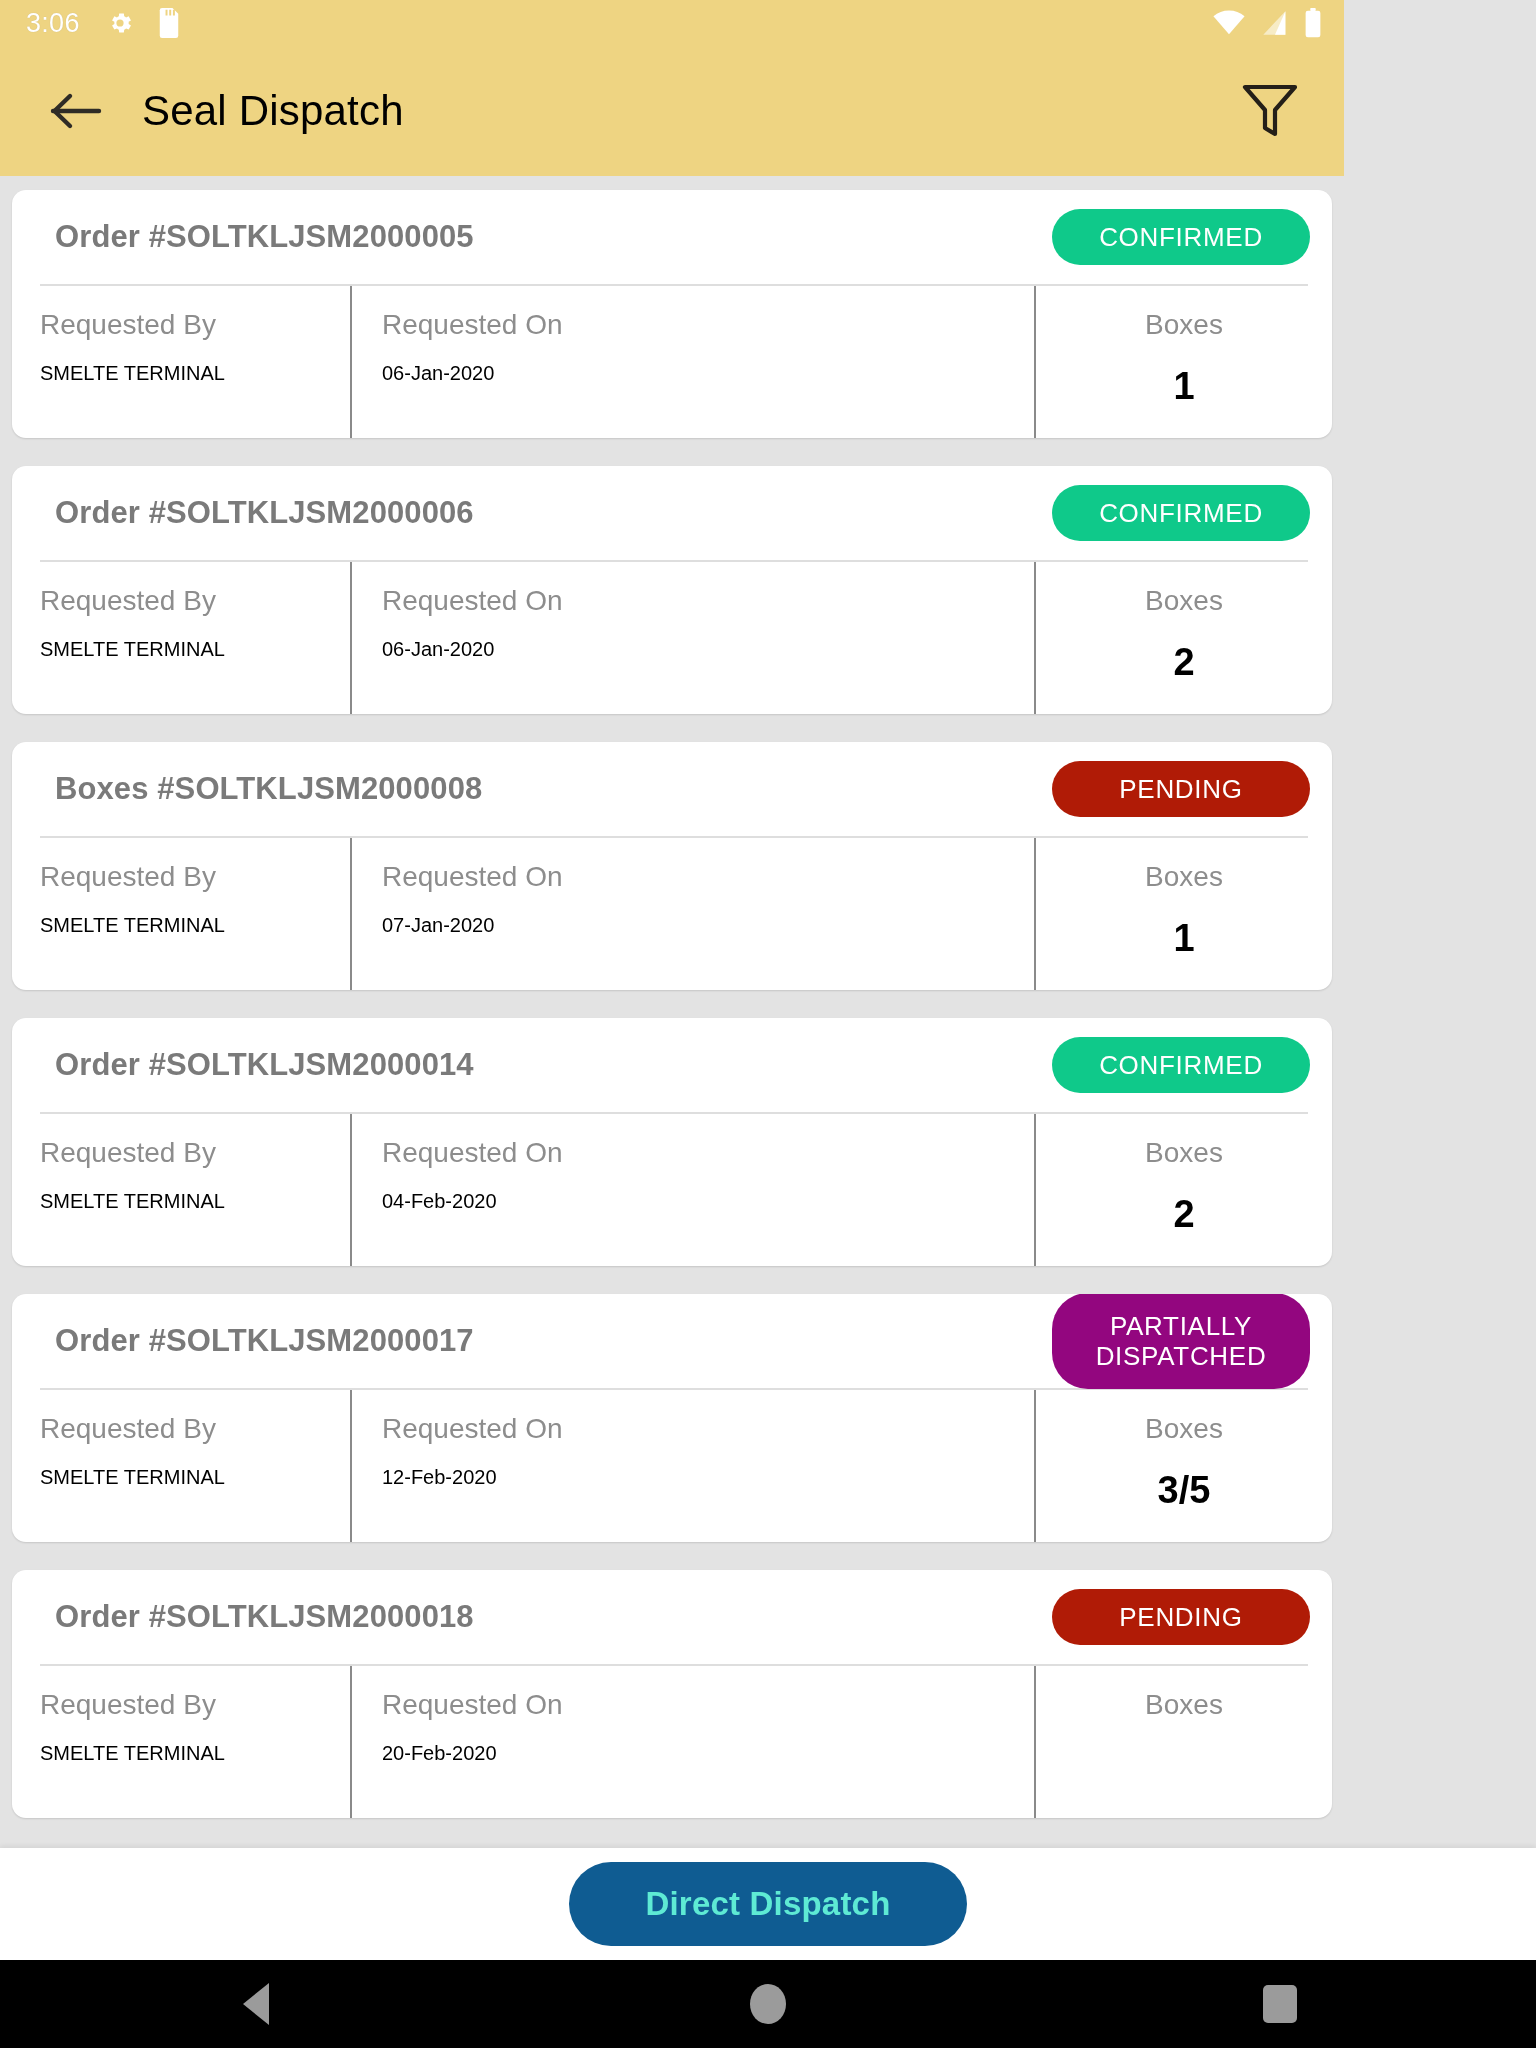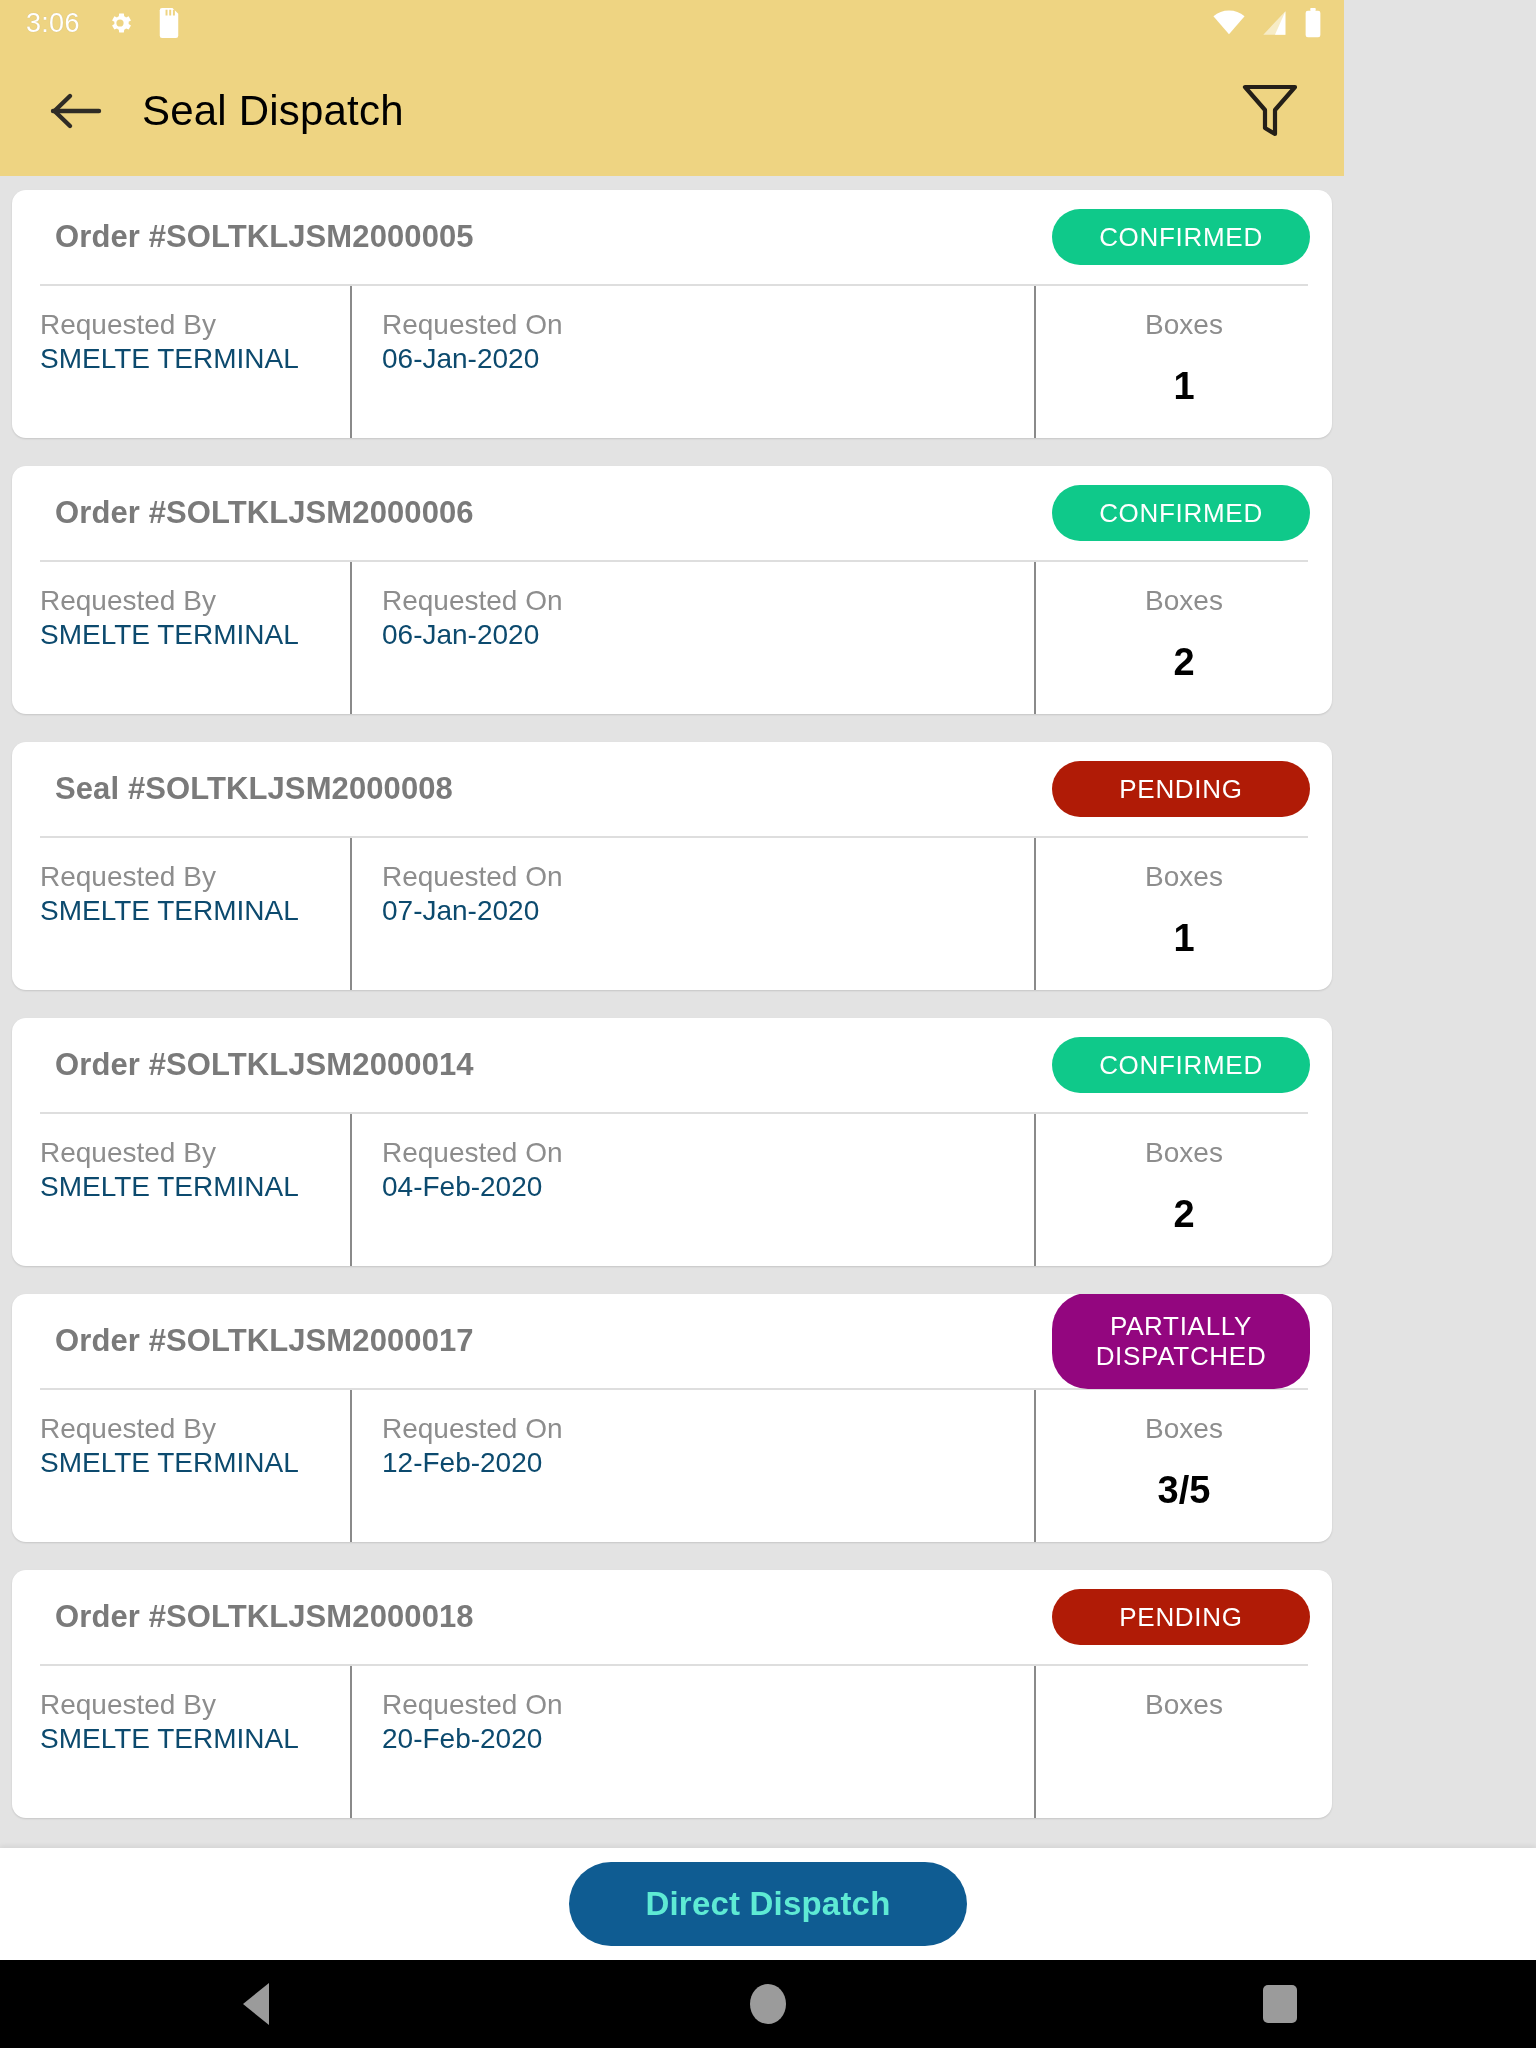--- a/index.html
+++ b/index.html
@@ -69,21 +69,21 @@
 
   .card-body { display:flex; height:152px; }
   .col { padding:22px 0 0 0; }
   .col-req-by { width:322px; padding-left:28px; }
   .col-req-on { flex:1 1 auto; padding-left:30px; border-left:2px solid #8a8a8a; margin-left:16px; }
   .col-boxes {
     width:298px; border-left:2px solid #8a8a8a; text-align:center;
     padding-left:0;
   }
   .col-label { font-size:28px; color:#8d8d8d; font-weight:400; line-height:1.2; }
-  .col-value { font-size:28px; color:#0c4a6e; font-weight:400; line-height:1.2; }
+  .col-value { font-size:20px; color:#000000; font-weight:400; margin-top:19px; line-height:1.2; }
   .boxes-value { font-size:38px; font-weight:700; color:#000; margin-top:22px; }
 
   
   .card.clipped { margin-bottom:0; }
 
   
   .bottombar {
     position:absolute; left:0; bottom:88px; width:1536px; height:112px;
     background:#ffffff; display:flex; align-items:center; justify-content:center;
     box-shadow:0 -2px 5px rgba(0,0,0,.07); z-index:5;
@@ -213,21 +213,21 @@
         </div>
         <div class="col col-boxes">
           <div class="col-label">Boxes</div>
           <div class="col-value boxes-value">2</div>
         </div>
       </div>
     </div>
 
     <div class="card">
       <div class="card-head">
-        <span class="order-id">Seal #SOLTKLJSM2000008</span>
+        <span class="order-id">Boxes #SOLTKLJSM2000008</span>
         <span class="head-spacer"></span>
         <span class="badge" style="background:#b01b06">PENDING</span>
       </div>
       <div class="card-divider"></div>
       <div class="card-body">
         <div class="col col-req-by">
           <div class="col-label">Requested By</div>
           <div class="col-value">SMELTE TERMINAL</div>
         </div>
         <div class="col col-req-on">

